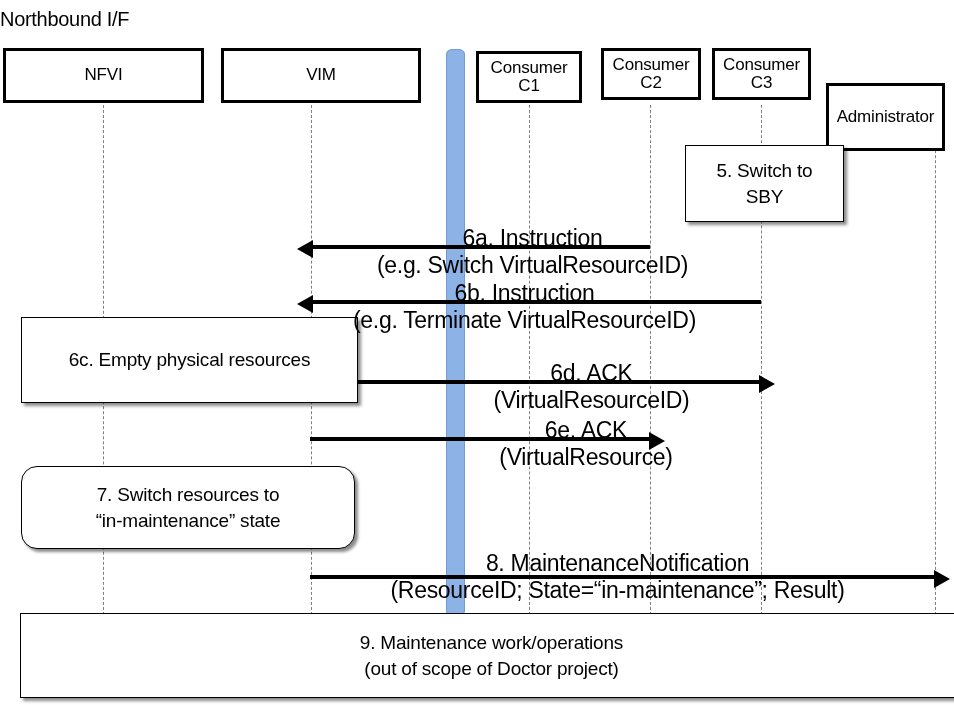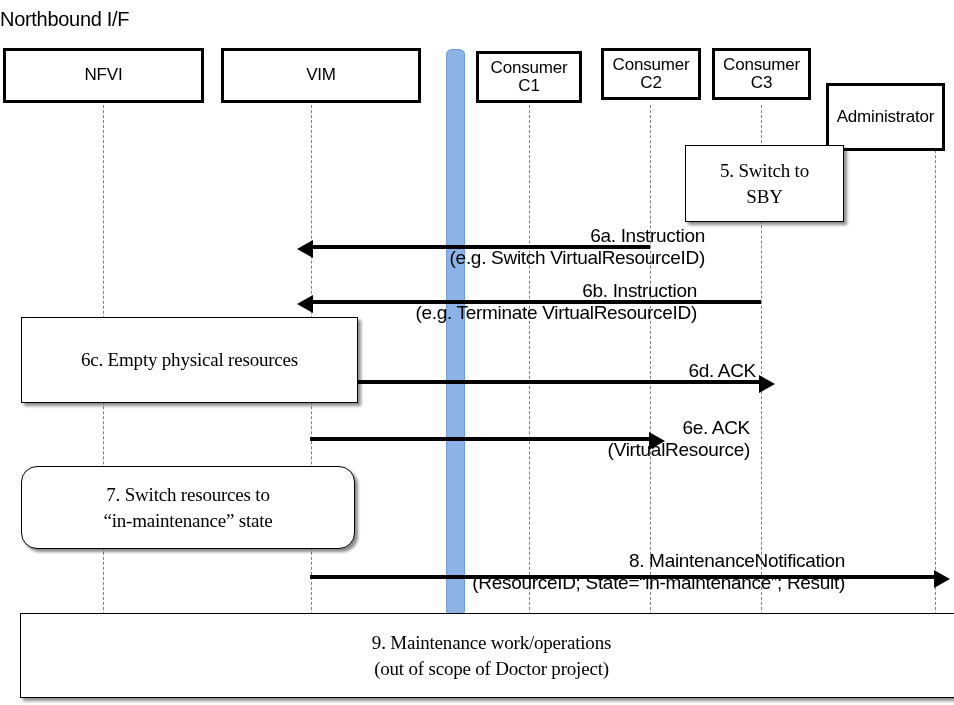--- a/index.html
+++ b/index.html
@@ -68,21 +68,20 @@
     box-shadow: 3px 3px 3px rgba(0,0,0,0.45);
     display: flex;
     flex-direction: column;
     align-items: center;
     justify-content: center;
     text-align: center;
     font-size: 19px;
     line-height: 1.35;
     letter-spacing: -0.2px;
     z-index: 7;
-    font-family: Liberation Serif, serif;
   }
   .note-box .note-line { display: block; white-space: nowrap; }
   
   .msg-arrow {
     position: absolute;
     height: 0;
     border-top: 4px solid #000000;
     z-index: 5;
   }
   .msg-arrow .head {
@@ -97,25 +96,25 @@
     right: -15px;
     border-left: 16px solid #000000;
   }
   .msg-arrow.to-left .head {
     left: -15px;
     border-right: 16px solid #000000;
   }
   
   .msg-label {
     position: absolute;
-    font-size: 19px;
+    font-size: 23px;
     line-height: 1.18;
     letter-spacing: -0.3px;
     white-space: nowrap;
-    text-align: right;
+    text-align: center;
     z-index: 8;
   }
   .msg-label .msg-line { display: block; }
 </style>
 </head>
 <body>
 
 <div id="canvas">
 
   <div class="diagram-title">Northbound I/F</div>
@@ -179,20 +178,21 @@
 
   <div class="note-box" style="left:21px; top:317px; width:337px; height:86px;">
     <span class="note-line">6c. Empty physical resources</span>
   </div>
 
   <div class="msg-arrow to-right" style="left:358px; top:380px; width:402px;">
     <span class="head"></span>
   </div>
   <div class="msg-label" style="left:427px; top:360px; width:329px;">
     <span class="msg-line">6d. ACK</span>
+    <span class="msg-line">(VirtualResourceID)</span>
   </div>
 
   <div class="msg-arrow to-right" style="left:310px; top:437px; width:340px;">
     <span class="head"></span>
   </div>
   <div class="msg-label" style="left:422px; top:417px; width:328px;">
     <span class="msg-line">6e. ACK</span>
     <span class="msg-line">(VirtualResource)</span>
   </div>
 

